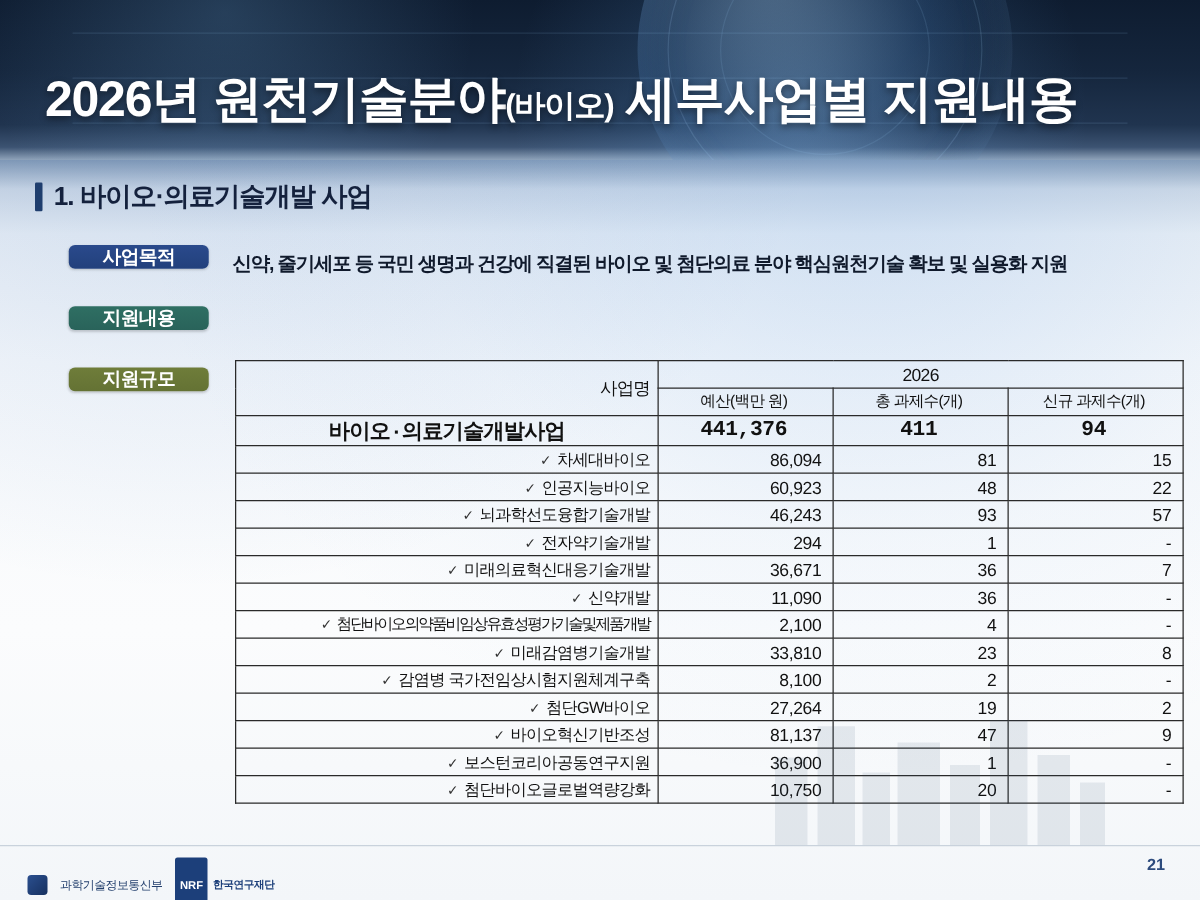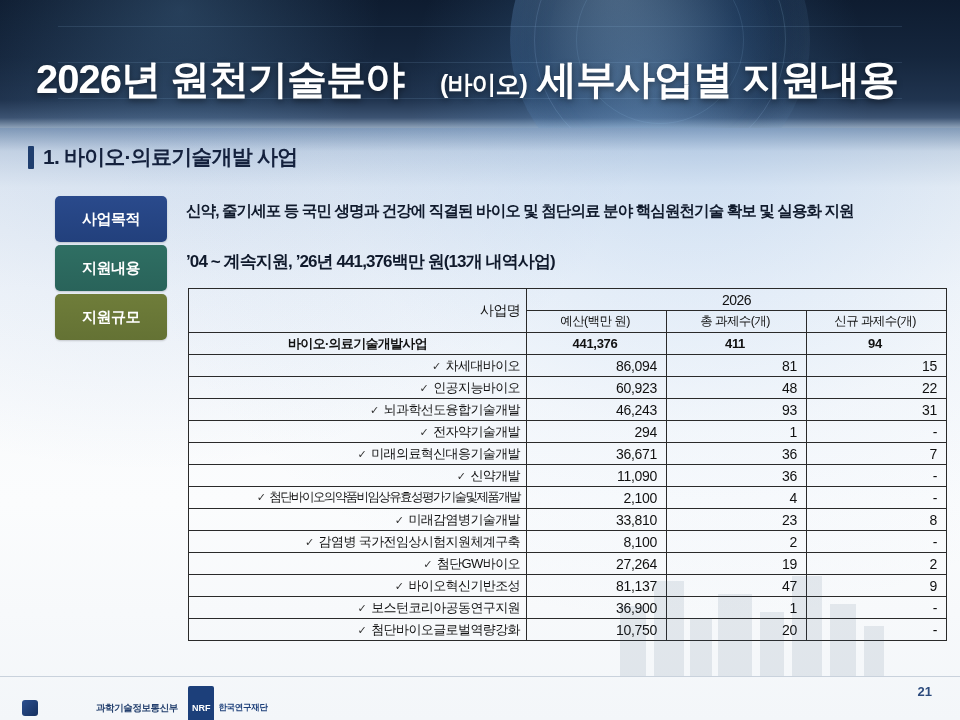--- a/index.html
+++ b/index.html
@@ -42,38 +42,38 @@
 
   .title {
     position: absolute; left: 36px; top: 52px;
     color: #ffffff;
     font-size: 40px;
     font-weight: bold;
     letter-spacing: -1px;
     text-shadow: 0 2px 6px rgba(0,0,0,0.45);
     white-space: nowrap;
   }
-  .title .small { font-size: 25px; letter-spacing: -1px; margin-left: 36px; }
+  .title .small { font-size: 25px; letter-spacing: -1px; }
 
   
   .section-head {
     position: absolute; left: 28px; top: 143px;
     display: flex; align-items: center;
   }
   .section-bar {
     width: 6px; height: 23px; background: #1f3e6e; margin-right: 9px; border-radius: 1px;
   }
   .section-title {
     font-size: 21px; font-weight: bold; color: #14213d; letter-spacing: -0.8px; text-align: center;
   }
 
   
   .pill {
     position: absolute;
-    width: 112px; height: 46px;
+    width: 112px; height: 19px;
     border-radius: 5px;
     color: #fff; font-size: 15px; font-weight: bold; letter-spacing: -0.5px;
     display: flex; align-items: center; justify-content: center;
     box-shadow: 0 1px 2px rgba(0,0,0,0.18);
   }
   #pill-purpose { left: 55px; top: 196px; background: linear-gradient(180deg,#2a4a8c,#22407c); }
   #pill-content { left: 55px; top: 245px; background: linear-gradient(180deg,#2f6f63,#29635a); }
   #pill-scale   { left: 55px; top: 294px; background: linear-gradient(180deg,#6f7d3a,#647234); }
 
   .row-text {
@@ -91,39 +91,39 @@
     border: 1px solid #2a2a2a;
     padding: 0 6px;
     height: 22px;
     font-weight: normal;
     background: transparent;
   }
   th { font-weight: bold; text-align: center; font-size: 14px; letter-spacing: -0.5px; }
   .c-name { width: 338px; text-align: right; letter-spacing: -0.7px; }
   .c-num  { width: 140px; text-align: right; padding-right: 9px; font-size: 14px; letter-spacing: -0.3px;}
   .c-hdr-sub { font-size: 12.5px; text-align: center; letter-spacing: -0.6px; }
-  tr.total td { font-weight: bold; text-align: center; font-size: 13px; }
+  tr.total td { font-weight: bold; text-align: center; font-size: 17px; font-family: Liberation Mono, monospace; }
   tr.total td.c-num { text-align: center; }
   .chk { color: #333; margin-right: 5px; font-size: 11px; }
   td.c-name.item { font-size: 13px; letter-spacing: -0.6px; }
   td.c-name.squeeze { letter-spacing: -1.6px; font-size: 12.5px; }
 
   
   .footer-line {
     position: absolute; left: 0; top: 676px; width: 960px; height: 1px; background: #c9d2dc;
   }
   .footer {
     position: absolute; left: 22px; top: 686px;
     display: flex; align-items: center; gap: 10px;
   }
   .logo-mark {
     width: 16px; height: 16px; border-radius: 3px;
     background: linear-gradient(135deg,#2b4f8f,#16305f);
   }
-  .logo-text { font-size: 9.5px; color: #24406e; font-weight: bold; letter-spacing: -0.4px; margin-left: 48px; }
+  .logo-text { font-size: 9.5px; color: #24406e; font-weight: normal; letter-spacing: -0.4px; }
   .nrf-badge {
     display: flex; align-items: center; gap: 4px;
   }
   .nrf-tag {
     background: #1c3f7a; color: #fff; font-size: 9px; font-weight: bold;
     padding: 17px 4px; border-radius: 2px; letter-spacing: 0;
   }
   .nrf-text { font-size: 8.5px; color: #1c3f7a; font-weight: bold; letter-spacing: -0.3px; }
   .page-no {
     position: absolute; right: 28px; top: 684px;
@@ -164,21 +164,20 @@
   <div class="section-head">
     <div class="section-bar"></div>
     <div class="section-title">1. 바이오·의료기술개발 사업</div>
   </div>
 
   <div class="pill" id="pill-purpose">사업목적</div>
   <div class="pill" id="pill-content">지원내용</div>
   <div class="pill" id="pill-scale">지원규모</div>
 
   <div class="row-text" id="text-purpose">신약, 줄기세포 등 국민 생명과 건강에 직결된 바이오 및 첨단의료 분야 핵심원천기술 확보 및 실용화 지원</div>
-  <div class="row-text" id="text-content">’04 ~ 계속지원, ’26년 441,376백만 원(13개 내역사업)</div>
 
   <div class="tbl-wrap">
     <table>
       <thead>
         <tr>
           <th class="c-name" rowspan="2">사업명</th>
           <th colspan="3">2026</th>
         </tr>
         <tr>
           <th class="c-num c-hdr-sub">예산(백만 원)</th>
@@ -202,21 +201,21 @@
           <tr>
             <td class="c-name item"><span class="chk">✓</span><span>인공지능바이오</span></td>
             <td class="c-num">60,923</td>
             <td class="c-num">48</td>
             <td class="c-num">22</td>
           </tr>
           <tr>
             <td class="c-name item"><span class="chk">✓</span><span>뇌과학선도융합기술개발</span></td>
             <td class="c-num">46,243</td>
             <td class="c-num">93</td>
-            <td class="c-num">31</td>
+            <td class="c-num">57</td>
           </tr>
           <tr>
             <td class="c-name item"><span class="chk">✓</span><span>전자약기술개발</span></td>
             <td class="c-num">294</td>
             <td class="c-num">1</td>
             <td class="c-num">-</td>
           </tr>
           <tr>
             <td class="c-name item"><span class="chk">✓</span><span>미래의료혁신대응기술개발</span></td>
             <td class="c-num">36,671</td>

